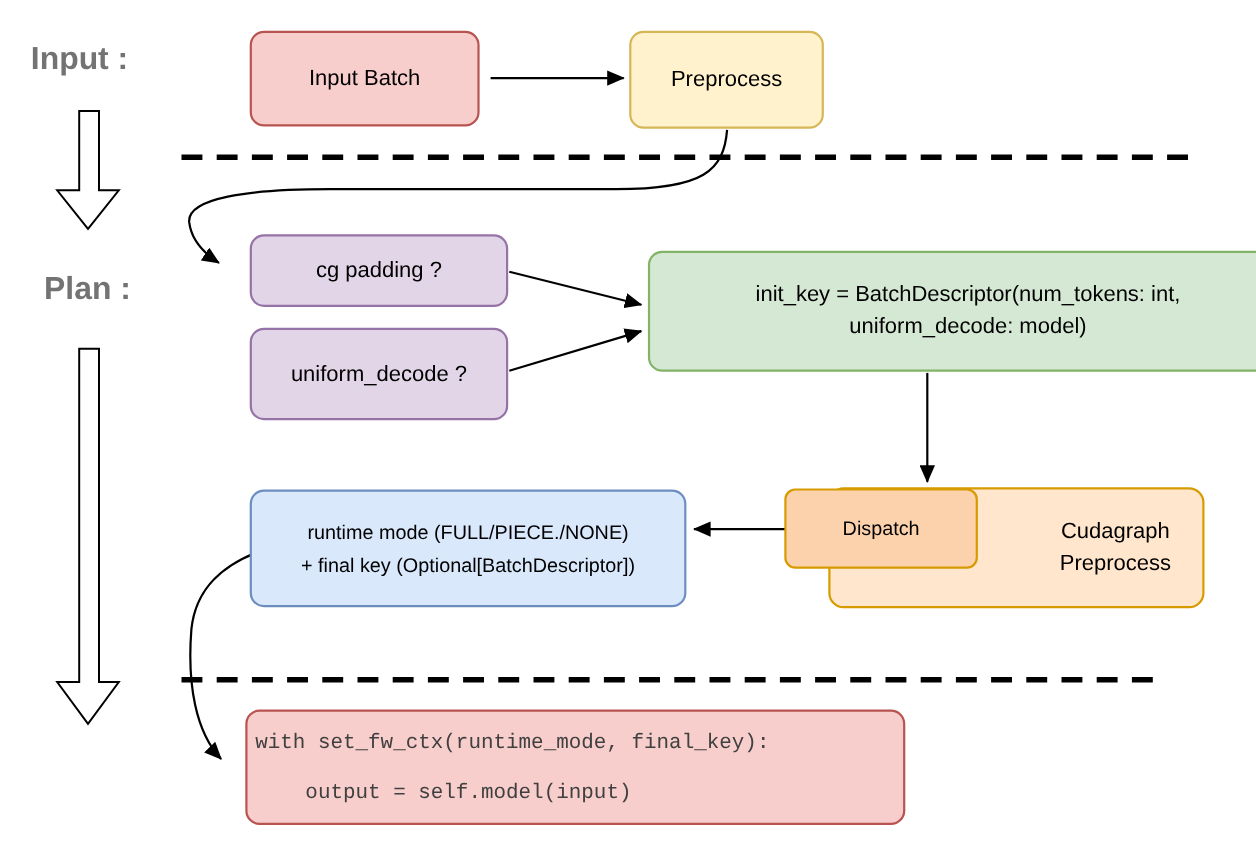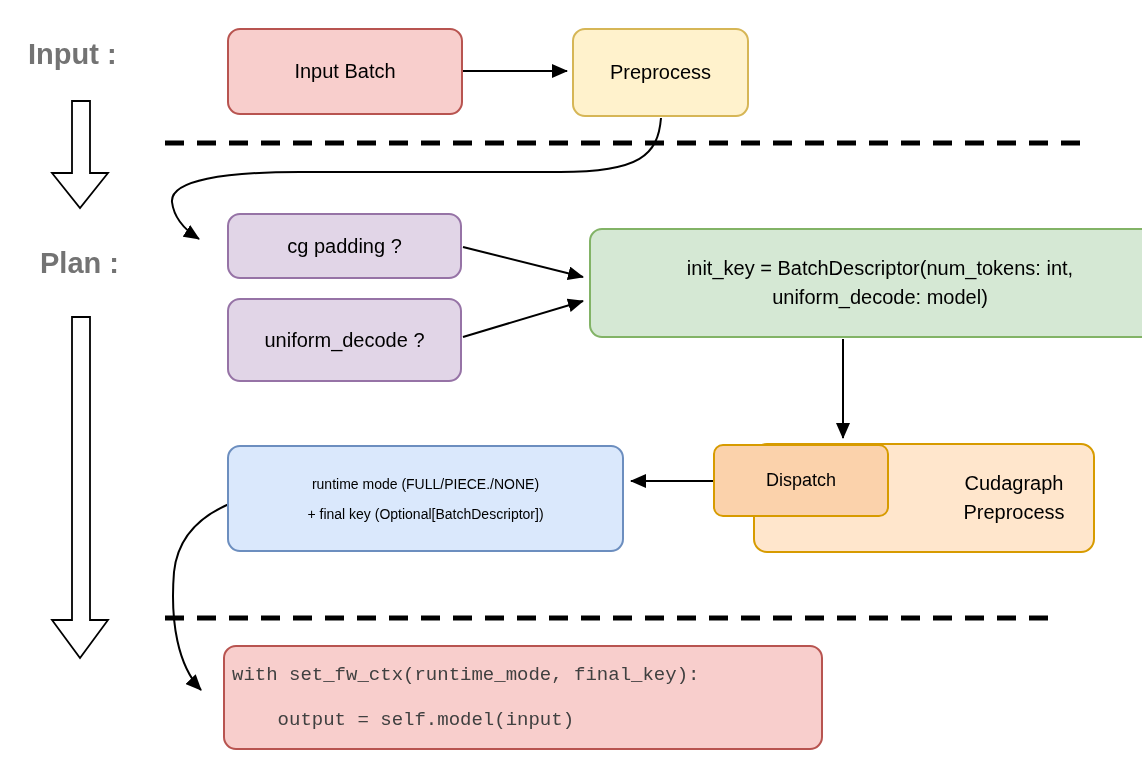--- a/index.html
+++ b/index.html
@@ -31,21 +31,21 @@
   }
   .node .line{white-space:nowrap;}
   .red    {background:#f8cecc;border:2px solid #b85450;}
   .yellow {background:#fff2cc;border:2px solid #d6b656;}
   .purple {background:#e1d5e7;border:2px solid #9673a6;}
   .green  {background:#d5e8d4;border:2px solid #82b366;}
   .blue   {background:#dae8fc;border:2px solid #6c8ebf;}
   .orange-outer{background:#ffe6cc;border:2px solid #d79b00;}
   .orange-inner{background:#fbd2ab;border:2px solid #d79b00;border-radius:10px;}
   .fs20{font-size:20px;line-height:29px;}
-  .fs18{font-size:14px;line-height:30px;}
+  .fs18{font-size:18px;line-height:30px;}
   .code-box{
     align-items:flex-start;
     justify-content:center;
     text-align:left;
     padding-left:7px;
   }
   .code-line{
     font-family:"Liberation Mono", monospace;
     font-size:19px;
     line-height:30px;
@@ -84,21 +84,21 @@
     <path d="M 843 339 L 843 438" stroke="#000" stroke-width="2" fill="none" marker-end="url(#ah)"></path>
 
     <path d="M 752 481 L 631 481" stroke="#000" stroke-width="2" fill="none" marker-end="url(#ah)"></path>
 
     <path d="M 234 502 C 203 514, 178 534, 174 572 C 170 622, 178 666, 201 690" stroke="#000" stroke-width="2" fill="none" marker-end="url(#ah)"></path>
   </svg>
 
   <div class="stage-label" style="left:28px;top:38px;">Input :</div>
   <div class="stage-label" style="left:40px;top:247px;">Plan :</div>
 
-  <div class="node red fs20" style="left:227px;top:28px;width:236px;height:87px;">
+  <div class="node red fs20" style="left:227px;top:28px;width:209px;height:87px;">
     <div class="line">Input Batch</div>
   </div>
 
   <div class="node yellow fs20" style="left:572px;top:28px;width:177px;height:89px;">
     <div class="line">Preprocess</div>
   </div>
 
   <div class="node purple fs20" style="left:227px;top:213px;width:235px;height:66px;">
     <div class="line">cg padding ?</div>
   </div>

